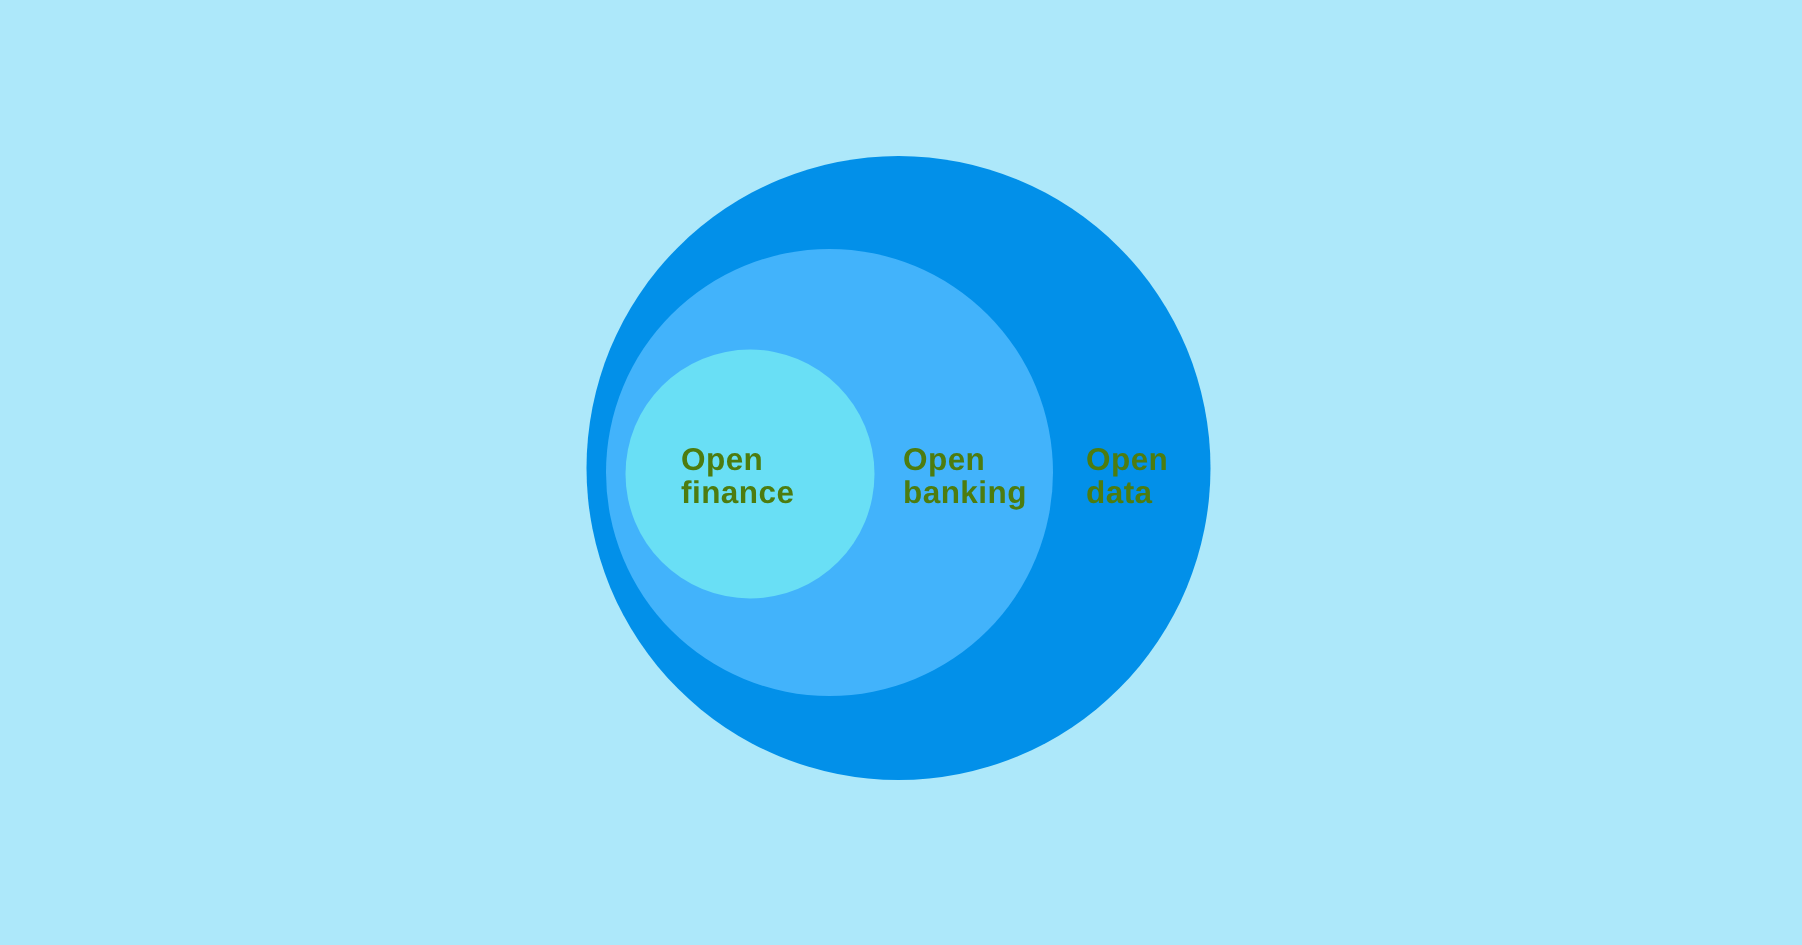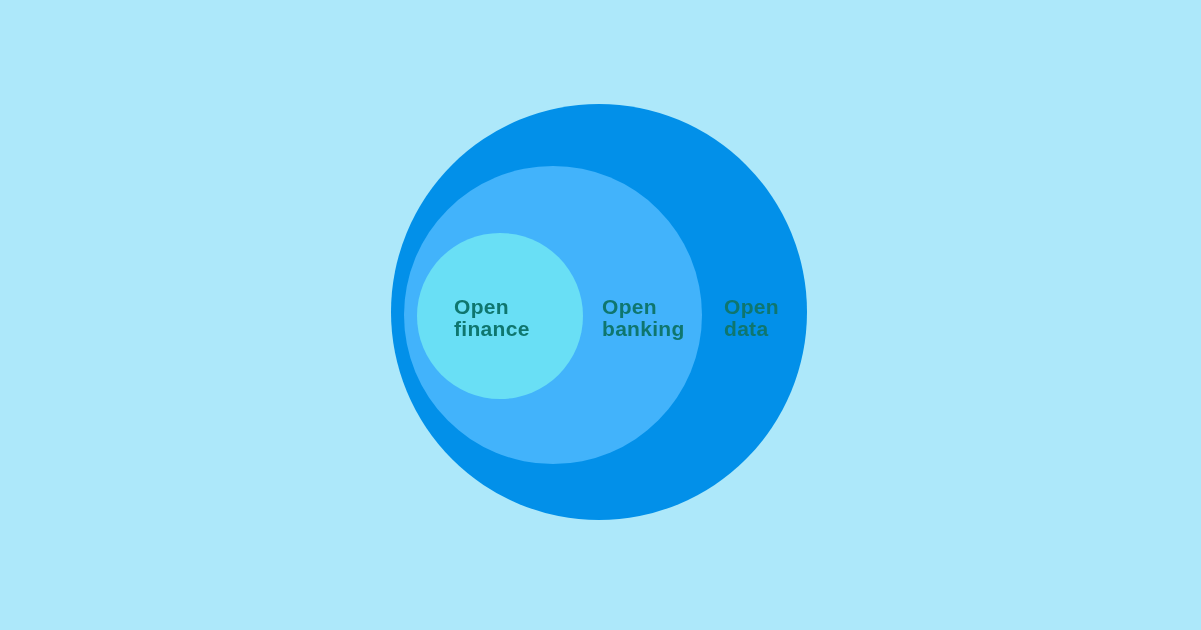--- a/index.html
+++ b/index.html
@@ -35,21 +35,21 @@
       height: 298px;
     }
     .circle-inner {
       left: 417px;
       top: 233px;
       width: 166px;
       height: 166px;
     }
     .label {
       position: absolute;
-      color: #0f766e;
+      color: #4d7c0f;
       font-size: 21px;
       line-height: 22px;
       font-weight: 600;
       letter-spacing: 0.3px;
       white-space: pre-line;
     }
     .label-finance {
       left: 454px;
       top: 296px;
     }

